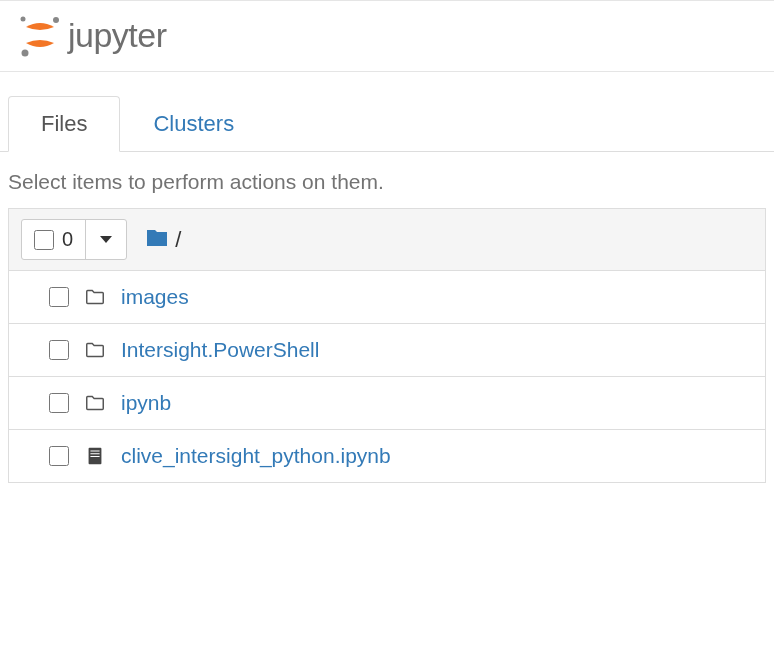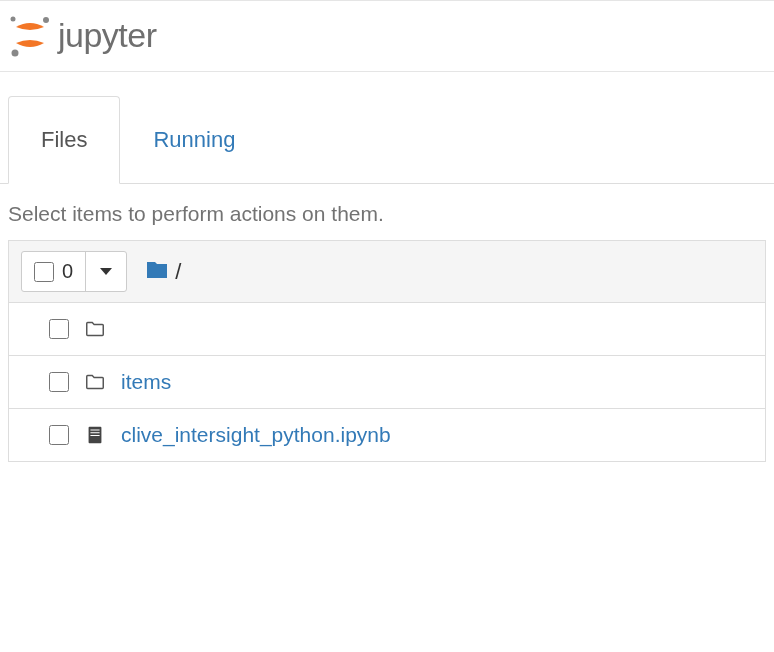--- a/index.html
+++ b/index.html
@@ -7,21 +7,21 @@
       font-family: -apple-system, BlinkMacSystemFont, "Helvetica Neue", Helvetica, Arial, sans-serif;
       font-size: 14px;
       color: #333;
       background: #fff;
       width: 774px;
     }
     .top-border {
       border-top: 1px solid #e5e5e5;
     }
     .header {
-      padding: 12px 18px 14px 8px;
+      padding: 12px 18px 14px 18px;
       border-bottom: 1px solid #e5e5e5;
       display: flex;
       align-items: center;
     }
     .logo {
       display: inline-flex;
       align-items: center;
       gap: 6px;
     }
     .logo svg {
@@ -37,21 +37,21 @@
     .tabs-container {
       padding: 0 8px;
       margin-top: 24px;
       border-bottom: 1px solid #ddd;
     }
     .tabs {
       display: flex;
       gap: 0;
     }
     .tab {
-      padding: 30px 32px;
+      padding: 14px 32px;
       font-size: 22px;
       color: #337ab7;
       cursor: pointer;
       border: 1px solid transparent;
       border-bottom: none;
       margin-bottom: -1px;
       border-radius: 4px 4px 0 0;
       text-align: center;
     }
     .tab.active {
@@ -177,21 +177,21 @@
       <path d="M 8 14 Q 22 6 36 14 Q 22 20 8 14 Z" fill="#f37626"></path>
       <path d="M 8 30 Q 22 24 36 30 Q 22 38 8 30 Z" fill="#f37626"></path>
     </svg>
     <span class="logo-text">jupyter</span>
   </div>
 </div>
 
 <div class="tabs-container">
   <div class="tabs">
     <div class="tab active">Files</div>
-    <div class="tab">Running</div>
+    <div class="tab">Clusters</div>
   </div>
 </div>
 
 <div class="instruction">Select items to perform actions on them.</div>
 
 <div class="file-browser">
   <div class="toolbar">
     <div class="select-group">
       <div class="select-check">
         <input type="checkbox" style="">
@@ -212,29 +212,39 @@
   </div>
 
   <ul class="file-list">
     <li class="file-row">
       <input type="checkbox" style="">
       <span class="file-icon">
         <svg viewBox="0 0 24 24" fill="none" stroke="#555" stroke-width="1.6">
             <path d="M3 6a1 1 0 0 1 1-1h5l2 2h9a1 1 0 0 1 1 1v10a1 1 0 0 1-1 1H4a1 1 0 0 1-1-1V6z"></path>
           </svg>
       </span>
+      <span class="file-name">images</span>
     </li>
     <li class="file-row">
       <input type="checkbox" style="">
       <span class="file-icon">
         <svg viewBox="0 0 24 24" fill="none" stroke="#555" stroke-width="1.6">
             <path d="M3 6a1 1 0 0 1 1-1h5l2 2h9a1 1 0 0 1 1 1v10a1 1 0 0 1-1 1H4a1 1 0 0 1-1-1V6z"></path>
           </svg>
       </span>
-      <span class="file-name">items</span>
+      <span class="file-name">Intersight.PowerShell</span>
+    </li>
+    <li class="file-row">
+      <input type="checkbox" style="">
+      <span class="file-icon">
+        <svg viewBox="0 0 24 24" fill="none" stroke="#555" stroke-width="1.6">
+            <path d="M3 6a1 1 0 0 1 1-1h5l2 2h9a1 1 0 0 1 1 1v10a1 1 0 0 1-1 1H4a1 1 0 0 1-1-1V6z"></path>
+          </svg>
+      </span>
+      <span class="file-name">ipynb</span>
     </li>
     <li class="file-row">
       <input type="checkbox" style="">
       <span class="file-icon">
         <svg viewBox="0 0 24 24" fill="#444">
             <path d="M6 3h12a1 1 0 0 1 1 1v16a1 1 0 0 1-1 1H6a1 1 0 0 1-1-1V4a1 1 0 0 1 1-1zm1 3v1h10V6H7zm0 3v1h10V9H7zm0 3v1h10v-1H7z"></path>
           </svg>
       </span>
       <span class="file-name">clive_intersight_python.ipynb</span>
     </li>

